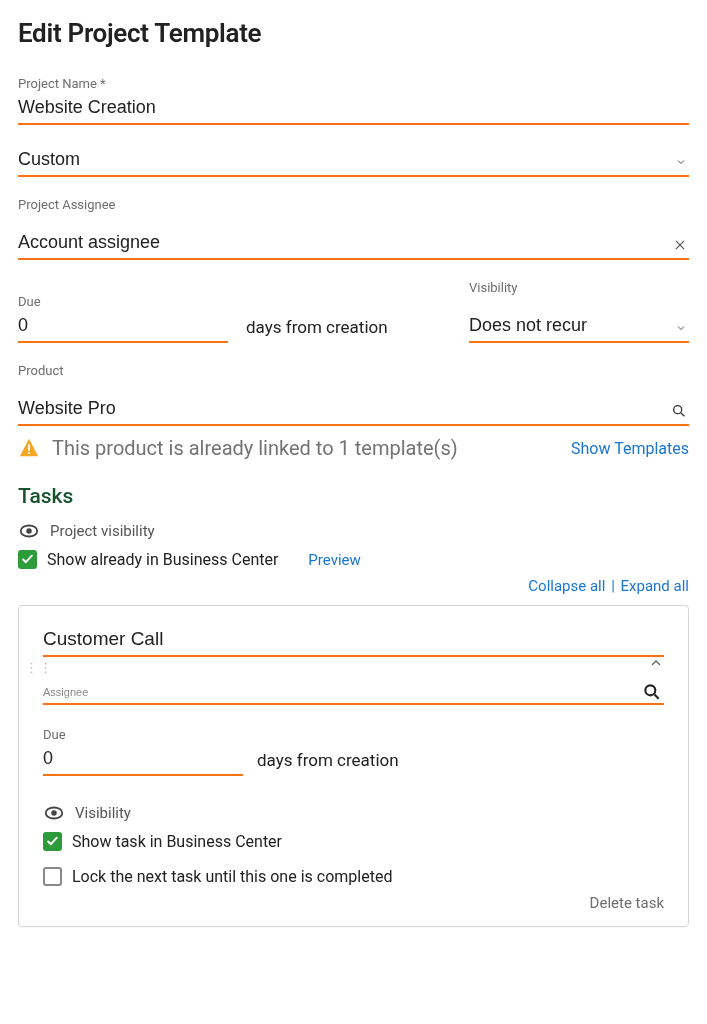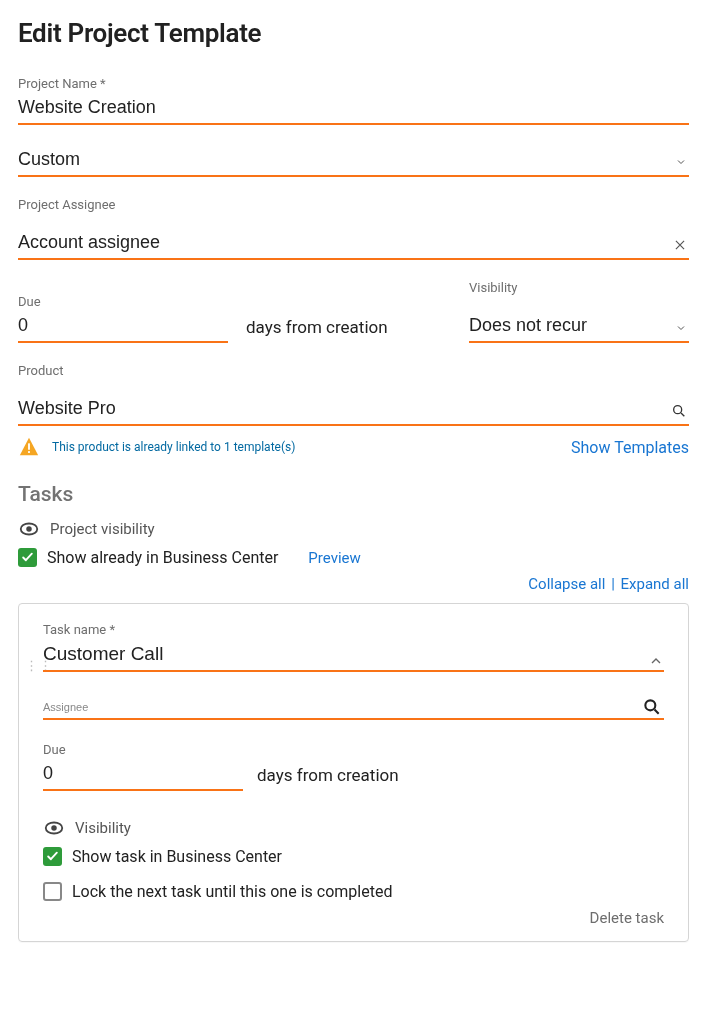--- a/index.html
+++ b/index.html
@@ -48,28 +48,28 @@
   .spacer { flex: 1; }
   .recurrence-col { width: 220px; }
   .alert-row {
     display: flex;
     align-items: center;
     gap: 12px;
     margin-top: 10px;
     margin-bottom: 24px;
   }
   .warning-triangle { flex: none; }
-  .alert-text { font-size: 12px; color: #0369a1; flex: 1 1 auto; }
+  .alert-text { font-size: 20px; color: #737373; flex: 1 1 auto; }
   .link { color: #1976d2; font-size: 16px; cursor: pointer; }
   .link-small { color: #1976d2; font-size: 15px; cursor: pointer; }
   h2.section-heading {
     font-size: 21px;
     font-weight: 500;
     margin: 22px 0 12px 0;
-    color: #737373;
+    color: #14532d;
   }
   .vis-row {
     display: flex;
     align-items: center;
     gap: 10px;
     margin-bottom: 8px;
     font-size: 15px;
     color: #555;
   }
   .check-row {
@@ -238,21 +238,20 @@
 <div class="collapse-row">
   <span class="link-small">Collapse all</span>
   <span class="sep">|</span>
   <span class="link-small">Expand all</span>
 </div>
 
 <div class="task-card">
   <span class="drag-handle">⋮⋮</span>
 
   <div class="task-header-row">
-    <label class="field-label">Task name *</label>
     <input class="underline-input task-name-input" style="padding-right: 26px;" value="Customer Call">
     <span class="chevron-up">
       <svg width="16" height="16" viewBox="0 0 24 24">
           <path d="M6 15l6-6 6 6" stroke="#666" stroke-width="2" fill="none"></path>
         </svg>
     </span>
   </div>
 
   <div class="task-body">
 

